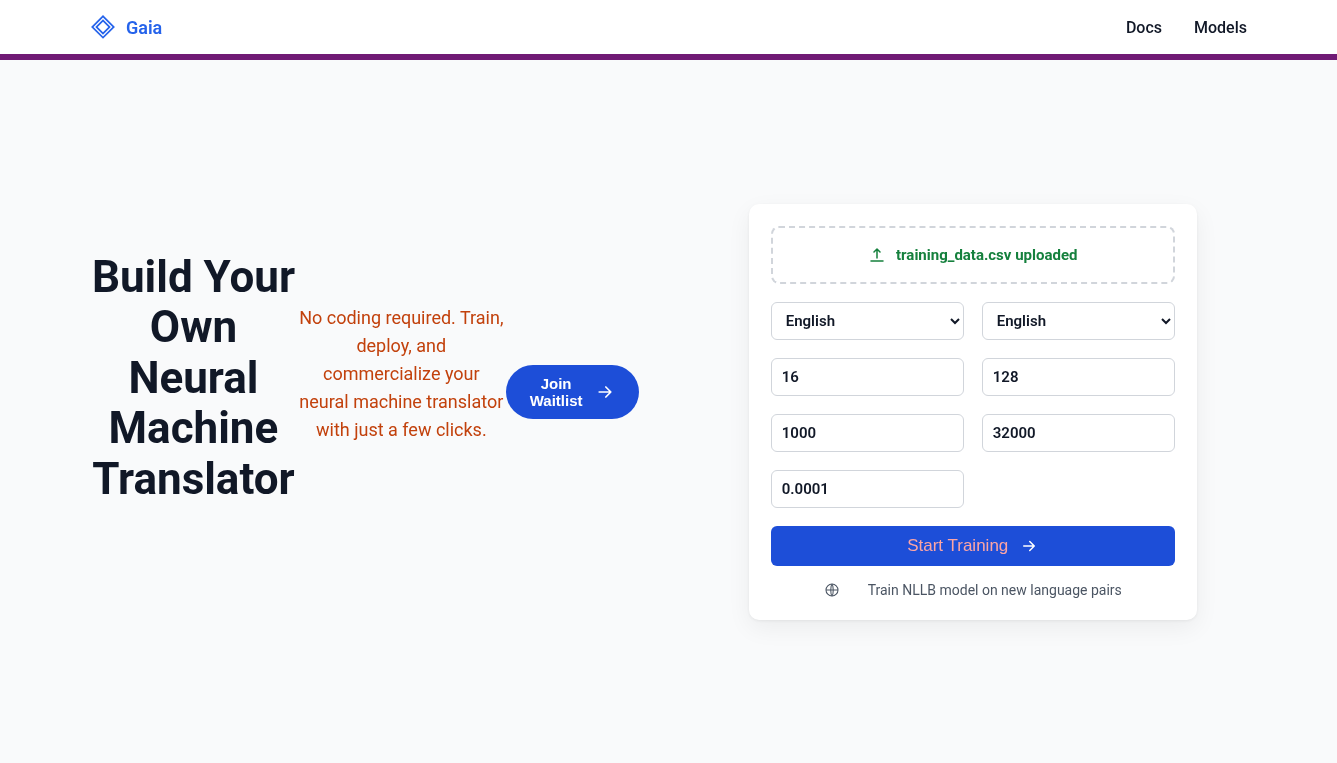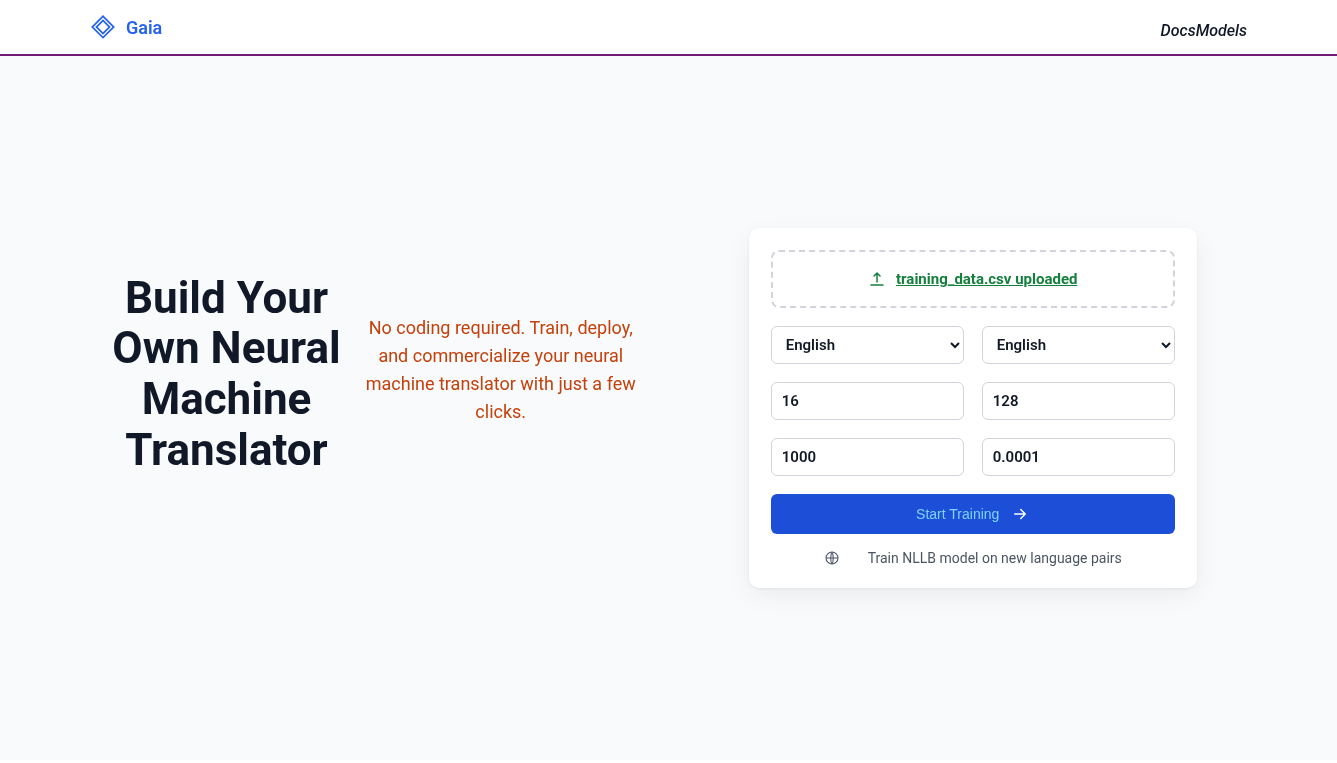--- a/index.html
+++ b/index.html
@@ -7,23 +7,23 @@
   font-family: -apple-system, BlinkMacSystemFont, "Segoe UI", Roboto, Helvetica, Arial, sans-serif;
   background: #fff;
   color: #111;
   width: 1337px;
   height: 763px;
   overflow: hidden;
 }
 .header {
   display: flex;
   justify-content: space-between;
-  align-items: flex-end;
+  align-items: center;
   padding: 14px 90px;
-  border-bottom: 2px solid #701a75;
+  border-bottom: 6px solid #701a75;
   background: #fff;
 }
 .logo-wrap {
   display: flex;
   align-items: center;
   gap: 10px;
 }
 .logo-icon {
   width: 26px;
   height: 26px;
@@ -31,21 +31,21 @@
   align-items: center;
   justify-content: center;
 }
 .brand {
   font-size: 18px;
   font-weight: 600;
   color: #2563eb;
 }
 .nav-links {
   display: flex;
-  font-style: italic;
+  gap: 32px;
 }
 .nav-link {
   font-size: 16px;
   font-weight: 500;
   color: #111827;
   cursor: pointer;
 }
 .main {
   background: #f9fafb;
   min-height: calc(763px - 59px);
@@ -108,21 +108,20 @@
   border-radius: 8px;
   display: flex;
   align-items: center;
   justify-content: center;
   gap: 10px;
   padding: 18px 10px;
   color: #15803d;
   font-weight: 700;
   font-size: 15px;
   margin-bottom: 18px;
-  text-decoration: underline;
 }
 .upload-box svg { display: block; }
 .grid {
   display: grid;
   grid-template-columns: 1fr 1fr;
   gap: 18px 18px;
   margin-bottom: 18px;
 }
 .field {
   width: 100%;
@@ -141,24 +140,24 @@
 }
 .field.focused {
   outline: 2px solid #2563eb;
   outline-offset: -1px;
   border-color: #2563eb;
 }
 .start-btn {
   width: 100%;
   height: 40px;
   background: #1d4ed8;
-  color: #7dd3fc;
+  color: #fca5a5;
   border: none;
   border-radius: 6px;
-  font-size: 14px;
+  font-size: 17px;
   font-weight: 500;
   display: flex;
   align-items: center;
   justify-content: center;
   gap: 12px;
   cursor: pointer;
   margin-bottom: 16px;
 }
 .start-btn svg { display: block; }
 .footer-note {
@@ -187,20 +186,28 @@
   <nav class="nav-links">
     <a class="nav-link">Docs</a>
     <a class="nav-link">Models</a>
   </nav>
 </header>
 
 <main class="main">
   <section class="hero-left">
     <h1 class="hero-title">Build Your Own Neural Machine Translator</h1>
     <p class="hero-sub">No coding required. Train, deploy, and commercialize your neural machine translator with just a few clicks.</p>
+    <button class="cta-btn">
+      <span>Join Waitlist</span>
+      <span>
+        <svg width="20" height="20" viewBox="0 0 24 24" fill="none">
+          <path d="M5 12h14M13 6l6 6-6 6" stroke="#fff" stroke-width="2" stroke-linecap="round" stroke-linejoin="round"></path>
+        </svg>
+      </span>
+    </button>
   </section>
 
   <section class="hero-right">
     <div class="card">
 
       <div class="upload-box">
         <span>
           <svg width="18" height="18" viewBox="0 0 24 24" fill="none">
             <path d="M12 16V4M12 4l-4 4M12 4l4 4M4 20h16" stroke="#15803d" stroke-width="2" stroke-linecap="round" stroke-linejoin="round"></path>
           </svg>
@@ -214,20 +221,21 @@
         </select>
 
         <select class="field">
           <option>English</option>
         </select>
         <input class="field" value="16" style="">
 
         <input class="field" value="128" style="">
         <input class="field" value="1000" style="">
 
+        <input class="field" value="32000" style="">
         <input class="field" value="0.0001" style="">
 
       </div>
 
       <button class="start-btn">
         <span>Start Training</span>
         <span>
           <svg width="18" height="18" viewBox="0 0 24 24" fill="none">
             <path d="M5 12h14M13 6l6 6-6 6" stroke="#fff" stroke-width="2" stroke-linecap="round" stroke-linejoin="round"></path>
           </svg>

